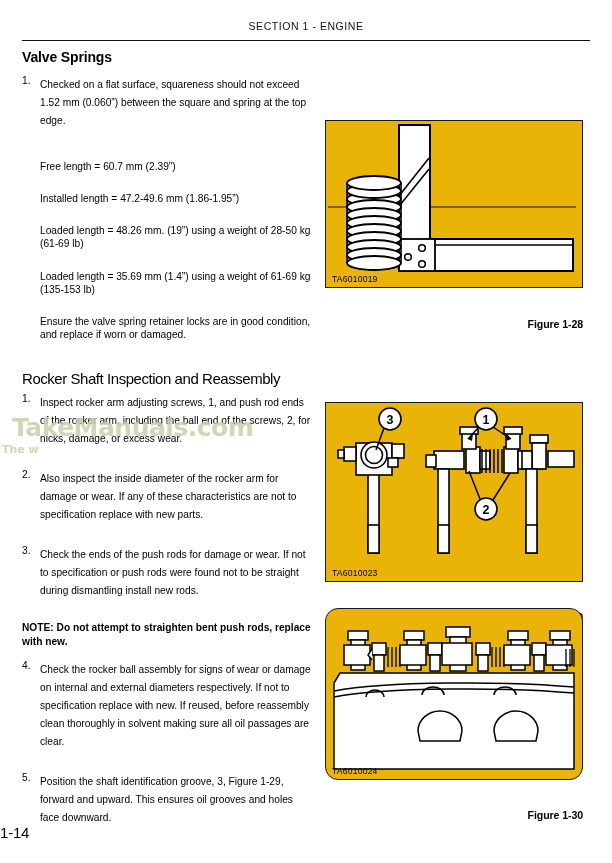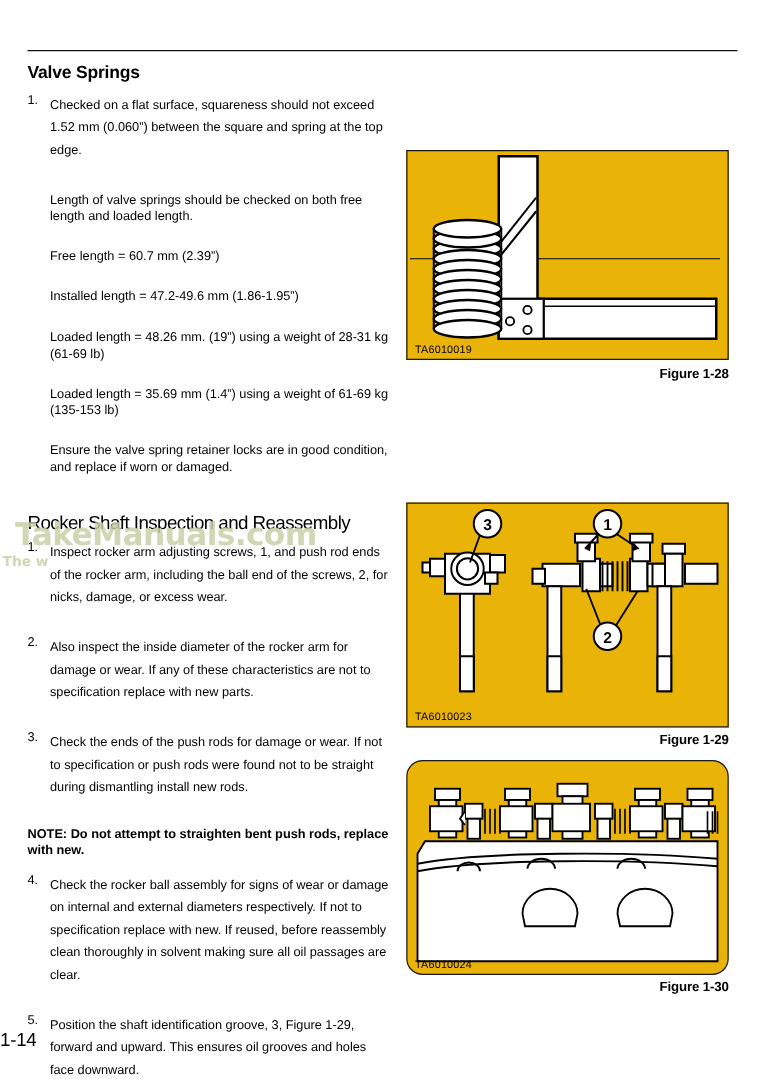--- a/index.html
+++ b/index.html
@@ -47,21 +47,21 @@
   .gap-s{height:6px;}
   .gap-m{height:13px;}
 
   
   .figbox{
     position:absolute;left:325px;width:258px;
     border:1.7px solid #1a1a1a;background:#eab308;box-sizing:border-box;
   }
   .figcap{
     position:absolute;left:325px;width:258px;text-align:right;
-    font-size:10.6px;font-weight:bold;letter-spacing:-.1px;
+    font-size:10.6px;font-weight:bold;letter-spacing:-.1px;margin-top:25px;
   }
   .figcode{
     position:absolute;font-size:8.6px;letter-spacing:.2px;
   }
   svg{display:block;}
 
   
   .pageno{
     position:absolute;left:0;right:0;top:824px;
     font-size:15px;font-weight:normal;letter-spacing:-.2px;
@@ -74,46 +74,46 @@
     font-family:"DejaVu Sans",sans-serif;
   }
   .wm1{left:12px;top:413px;font-size:25px;letter-spacing:-.5px;}
   .wm2{left:2px;top:443px;font-size:11px;letter-spacing:0;}
 </style>
 </head>
 <body>
 
 <div class="page">
 
+  <div class="header">SECTION 1 - ENGINE</div>
   <div class="header-rule"></div>
 
   <div class="col-left">
 
     <h2 class="sec">Valve Springs</h2>
 
     <div class="item">
       <span class="num">1.</span>
       <span class="body">Checked on a flat surface, squareness should not exceed 1.52 mm (0.060”) between the square and spring at the top edge.</span>
     </div>
 
     <div class="gap-m"></div>
 
-    <p class="para indent">Length of valve springs should be checked on both free length and loaded length.</p>
 
     <div class="gap-s"></div>
 
     <p class="spec indent">Free length = 60.7 mm (2.39”)</p>
 
     <div class="gap-s"></div>
 
     <p class="spec indent">Installed length = 47.2-49.6 mm (1.86-1.95”)</p>
 
     <div class="gap-s"></div>
 
-    <p class="spec indent">Loaded length = 48.26 mm. (19”) using a weight of 28-31 kg (61-69 lb)</p>
+    <p class="spec indent">Loaded length = 48.26 mm. (19”) using a weight of 28-50 kg (61-69 lb)</p>
 
     <div class="gap-s"></div>
 
     <p class="spec indent">Loaded length = 35.69 mm (1.4”) using a weight of 61-69 kg (135-153 lb)</p>
 
     <div class="gap-s"></div>
 
     <p class="para indent">Ensure the valve spring retainer locks are in good condition, and replace if worn or damaged.</p>
 
     <div style="height:16px"></div>

